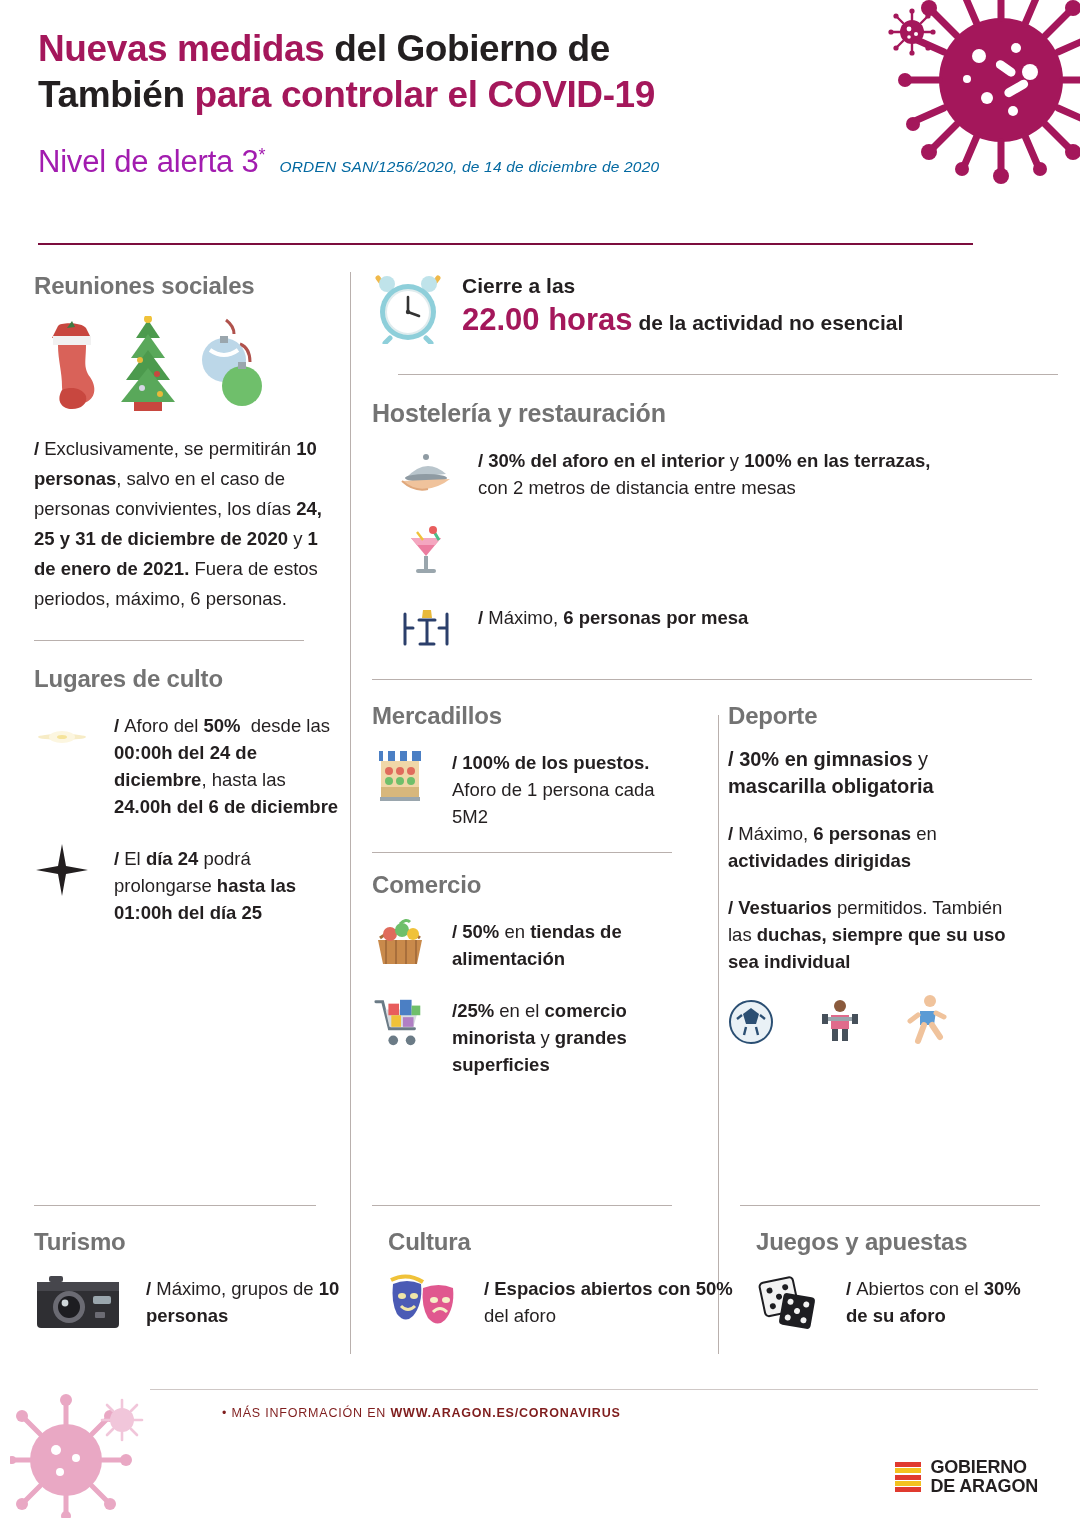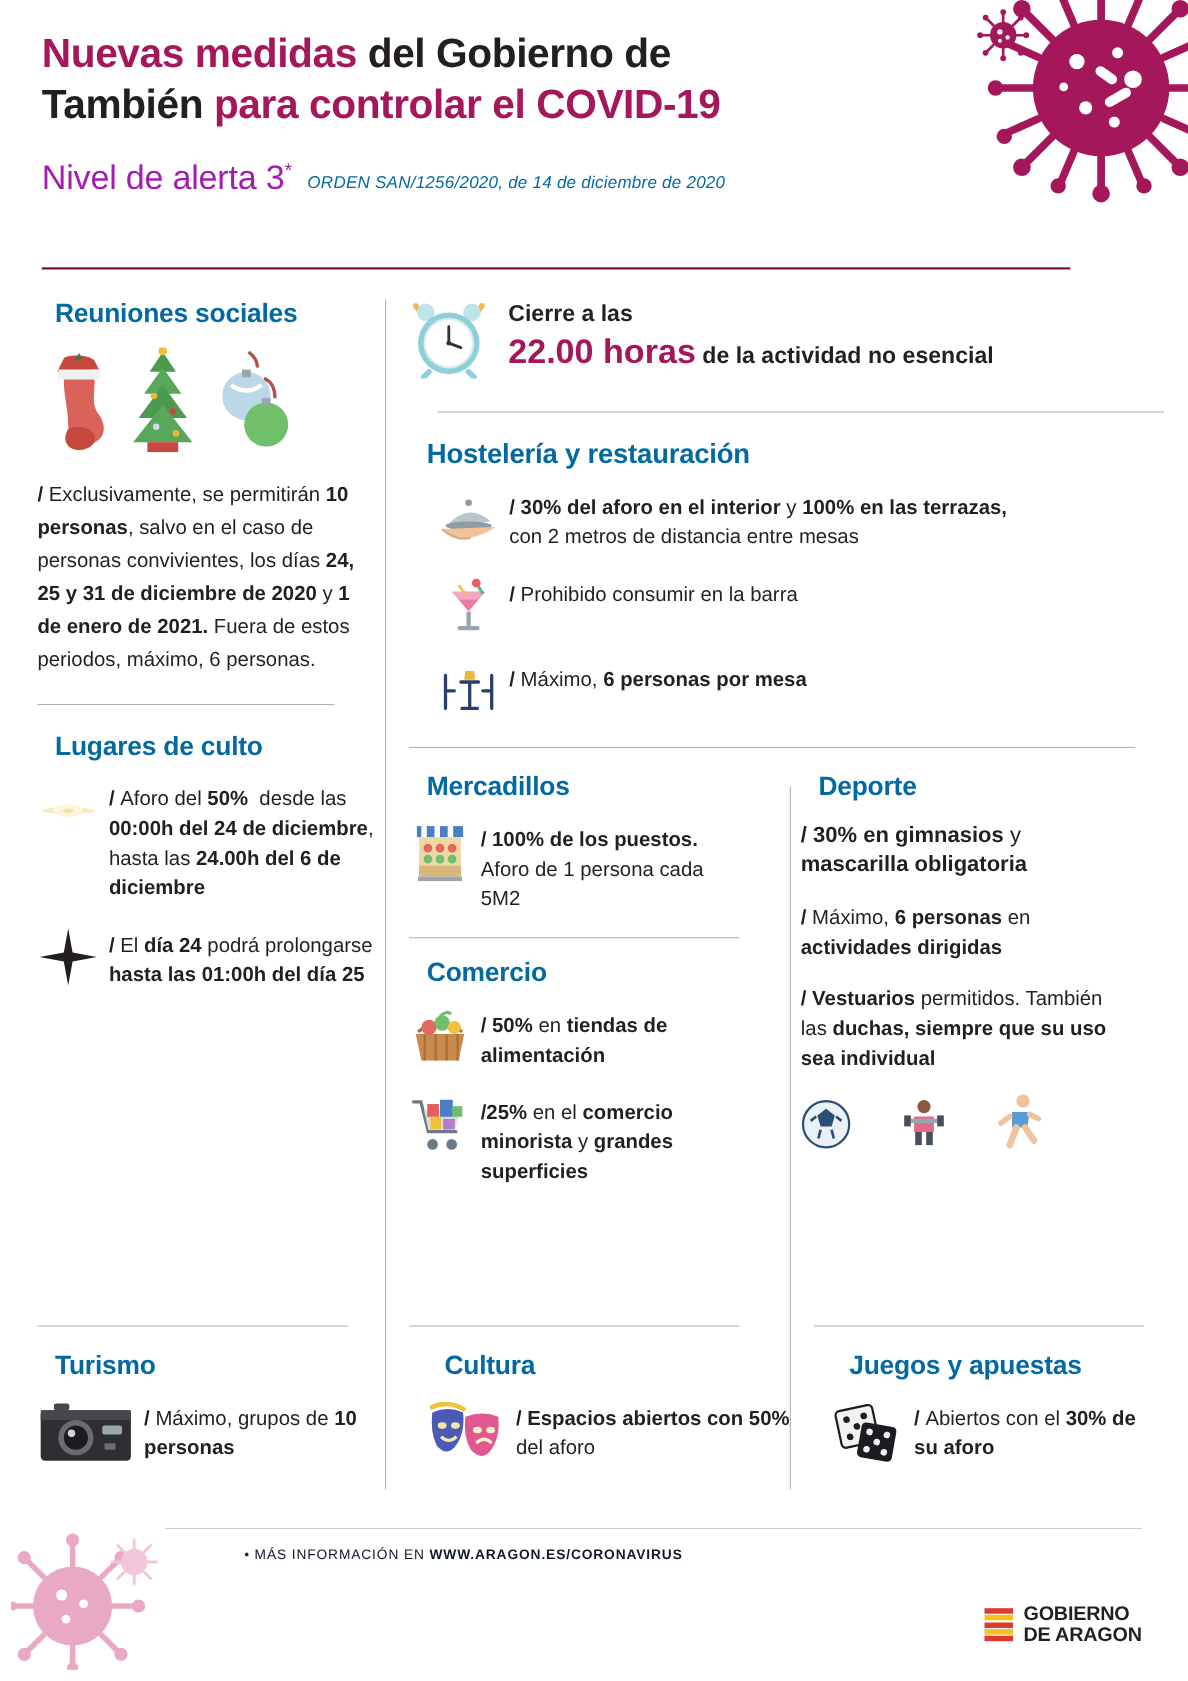--- a/index.html
+++ b/index.html
@@ -103,24 +103,24 @@
     background: #b9b0ad;
   }
   #col-mid {
     position: absolute;
     left: 372px;
     top: 272px;
     width: 664px;
   }
 
   h2.section {
-    color: #0369a1;
+    color: #737373;
     font-size: 24px;
     font-weight: bold;
-    margin: 0 0 16px 16px;
+    margin: 0 0 16px 0;
     letter-spacing: -0.2px;
   }
   .hr-soft {
     height: 1px;
     background: #b9b0ad;
     margin: 26px 0 24px 0;
   }
 
   .body-txt {
     font-size: 18.5px;
@@ -132,21 +132,21 @@
     display: flex;
     align-items: flex-end;
     gap: 12px;
     margin: 4px 0 18px 8px;
     height: 100px;
   }
 
   
   .item {
     display: flex;
-    gap: 9px;
+    gap: 24px;
     align-items: flex-start;
     margin-bottom: 22px;
   }
   .item .ico {
     flex: 0 0 auto;
     width: 56px;
     height: 56px;
     display: flex;
     align-items: center;
     justify-content: center;
@@ -206,21 +206,21 @@
     width: 888px;
     height: 1px;
     background: #cfc8c6;
   }
   #footer-info {
     position: absolute;
     left: 222px;
     top: 1406px;
     font-size: 12.5px;
     letter-spacing: 0.8px;
-    color: #0f172a;
+    color: #7f1d1d;
   }
   #footer-info .url { font-weight: bold; }
   #footer-virus {
     position: absolute;
     left: 10px;
     top: 1388px;
     width: 140px;
     height: 130px;
   }
   #logo {
@@ -469,23 +469,20 @@
         <svg width="46" height="50" viewBox="0 0 46 50">
           <path d="M8 12 L38 12 L23 30 Z" fill="#ec7da0"></path>
           <path d="M8 12 L38 12 L32 19 L14 19 Z" fill="#f4a7c0"></path>
           <rect x="21" y="30" width="4" height="13" fill="#9aa6ad"></rect>
           <rect x="13" y="43" width="20" height="4" rx="2" fill="#9aa6ad"></rect>
           <path d="M30 4 L36 14" stroke="#4bbf8a" stroke-width="3"></path>
           <circle cx="30" cy="4" r="4" fill="#e85d5d"></circle>
           <path d="M14 6 l6 8" stroke="#f0c239" stroke-width="2.4"></path>
         </svg>
       </div>
-      <div class="txt">
-        <span class="slash">/ </span>Prohibido consumir en la barra
-      </div>
     </div>
 
     <div class="item">
       <div class="ico">
         <svg width="54" height="46" viewBox="0 0 54 46">
           <g stroke="#2b3f6b" stroke-width="3" fill="none" stroke-linecap="round">
             <path d="M6 8 v30 M6 22 h8"></path>
             <path d="M20 14 h16 M28 14 v24 M21 38 h14"></path>
             <path d="M48 8 v30 M40 22 h8"></path>
           </g>

